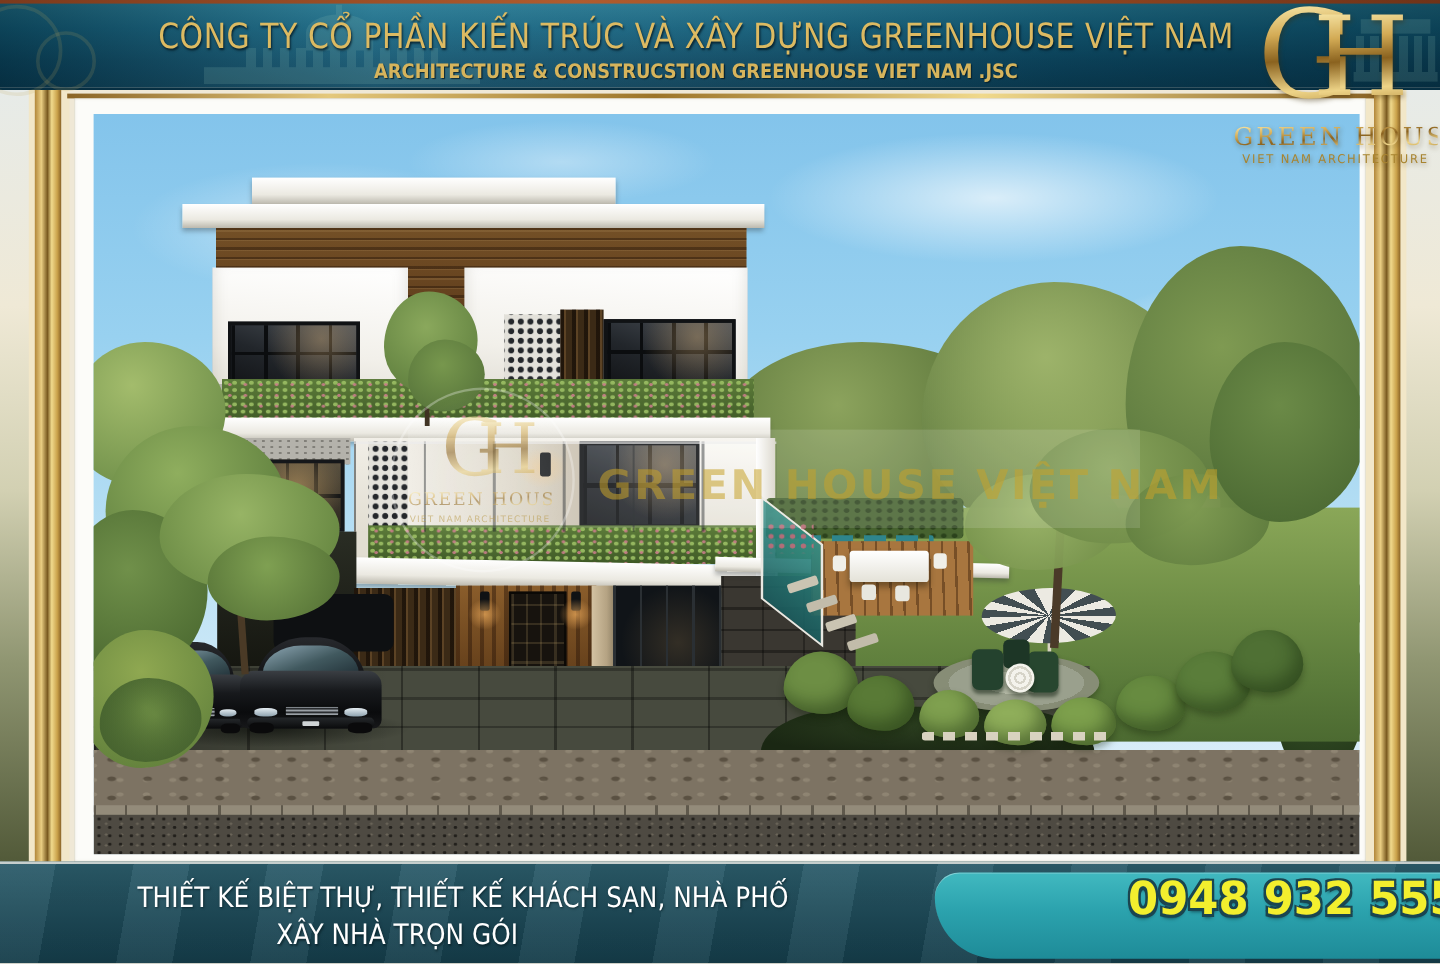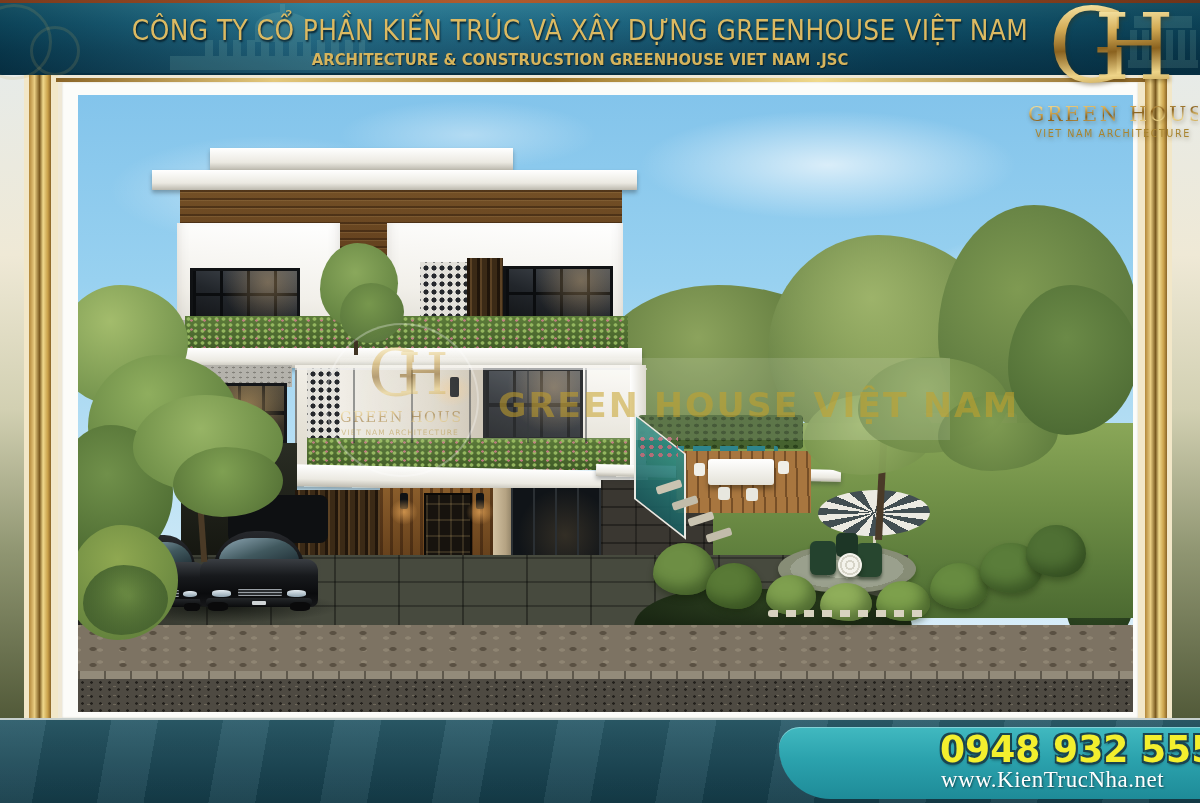--- a/index.html
+++ b/index.html
@@ -331,17 +331,20 @@
     <span class="g gold-text">G</span>
     <span class="h gold-text">H</span>
     <span class="lname gold-text">GREEN HOUSE</span>
     <span class="ltag">VIET NAM ARCHITECTURE</span>
   </div>
 
   <div class="ab footer">
     <div class="ab fsheen"></div>
     <div class="ab bright"></div>
     <div class="ab topline"></div>
+    <div class="ab services">
+      <span>THIẾT KẾ BIỆT THỰ, THIẾT KẾ KHÁCH SẠN, NHÀ PHỐ</span>
+      <span>XÂY NHÀ TRỌN GÓI</span>
+    </div>
     <div class="ab phone">0948 932 555</div>
-    <div class="ab site">www.KienTrucNha.net</div>
   </div>
 
 </div>
 
 </body></html>

